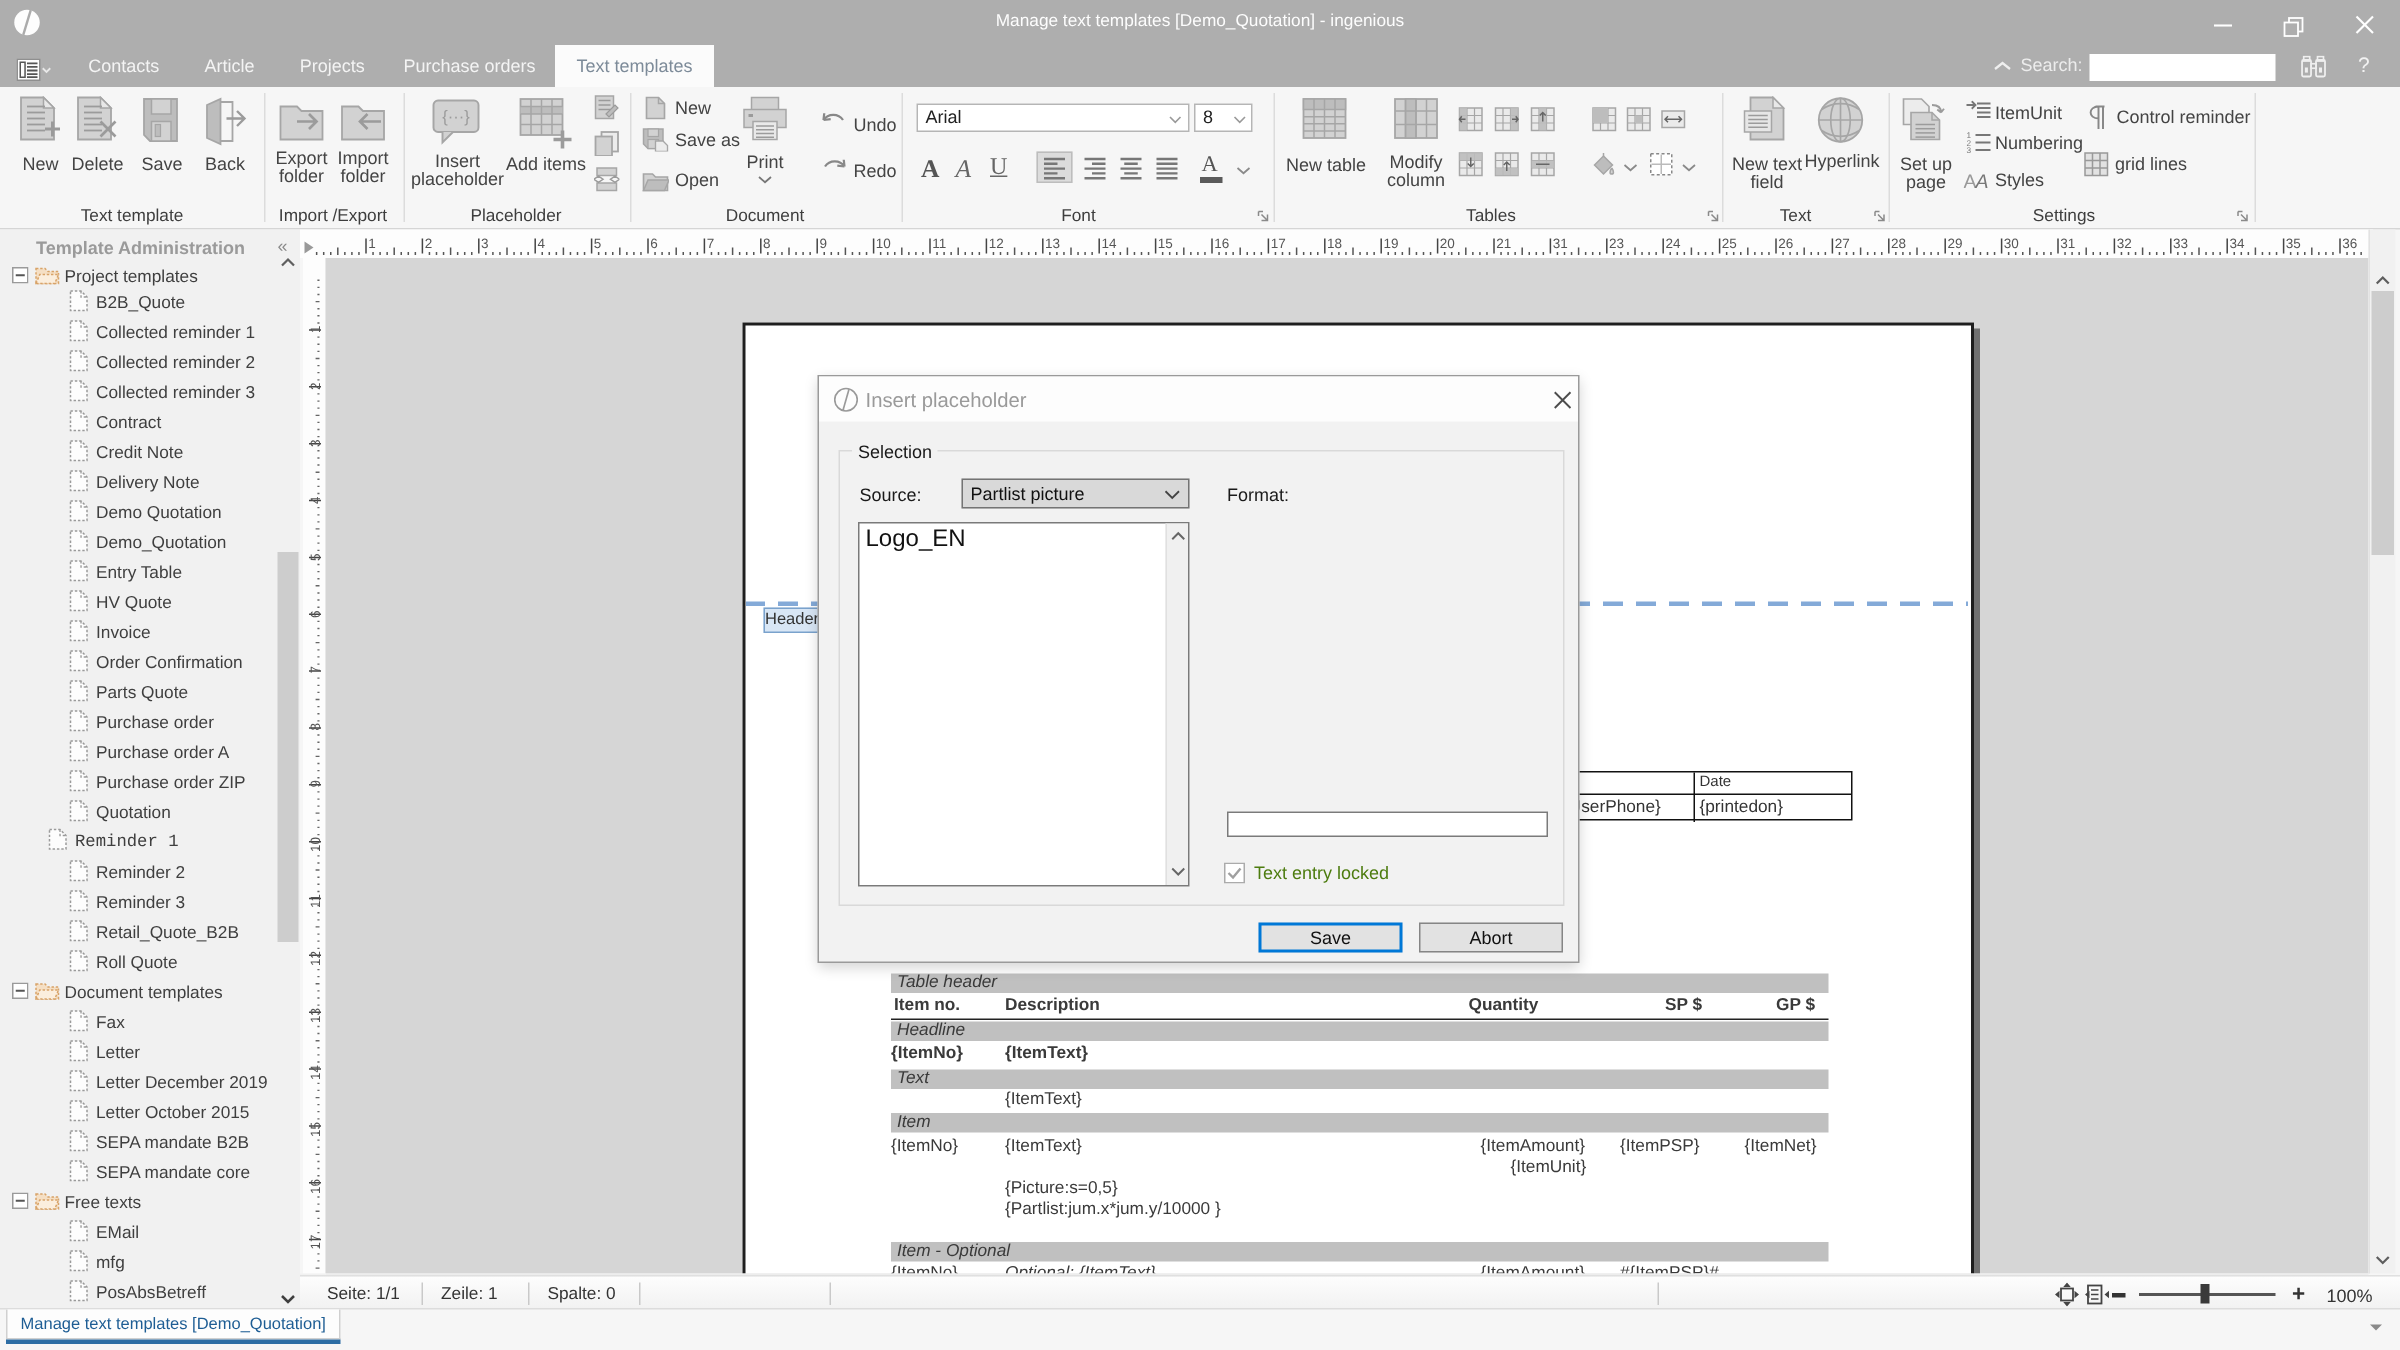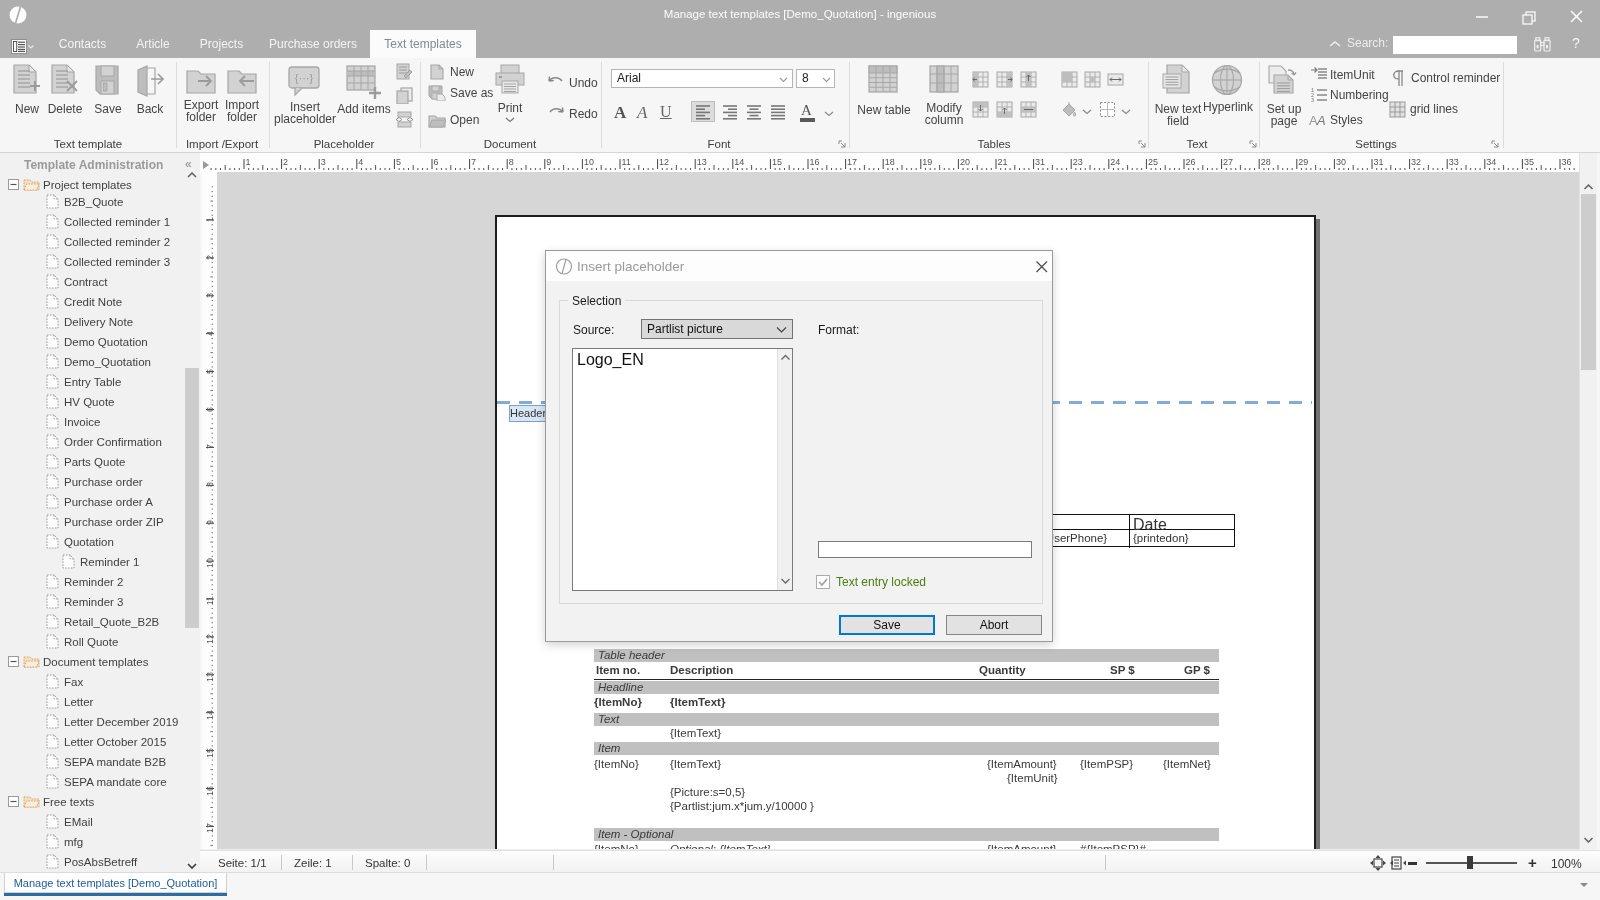--- a/index.html
+++ b/index.html
@@ -599,21 +599,21 @@
         <path d="M8 1 v4 h4" fill="none" stroke="#9a9a9a" stroke-width="0.9" stroke-dasharray="1.6 1.3"></path>
       </svg><span style="display:inline-block;width:5px;"></span>Purchase order A</div>
 <div class="trow" style="left:46px;top:359px;"><svg width="13" height="15" style="vertical-align:-3px;">
         <path d="M1 1 h7 l4 4 v9 h-11 z" fill="#fdfdfd" stroke="#9a9a9a" stroke-width="1" stroke-dasharray="1.6 1.3"></path>
         <path d="M8 1 v4 h4" fill="none" stroke="#9a9a9a" stroke-width="0.9" stroke-dasharray="1.6 1.3"></path>
       </svg><span style="display:inline-block;width:5px;"></span>Purchase order ZIP</div>
 <div class="trow" style="left:46px;top:379px;"><svg width="13" height="15" style="vertical-align:-3px;">
         <path d="M1 1 h7 l4 4 v9 h-11 z" fill="#fdfdfd" stroke="#9a9a9a" stroke-width="1" stroke-dasharray="1.6 1.3"></path>
         <path d="M8 1 v4 h4" fill="none" stroke="#9a9a9a" stroke-width="0.9" stroke-dasharray="1.6 1.3"></path>
       </svg><span style="display:inline-block;width:5px;"></span>Quotation</div>
-<div class="trow" style="left:62px;top:399px;"><svg width="13" height="15" style="vertical-align:-3px;">
+<div class="trow" style="left:32px;top:399px;font-family:Liberation Mono, monospace;"><svg width="13" height="15" style="vertical-align:-3px;">
         <path d="M1 1 h7 l4 4 v9 h-11 z" fill="#fdfdfd" stroke="#9a9a9a" stroke-width="1" stroke-dasharray="1.6 1.3"></path>
         <path d="M8 1 v4 h4" fill="none" stroke="#9a9a9a" stroke-width="0.9" stroke-dasharray="1.6 1.3"></path>
       </svg><span style="display:inline-block;width:5px;"></span>Reminder 1</div>
 <div class="trow" style="left:46px;top:419px;"><svg width="13" height="15" style="vertical-align:-3px;">
         <path d="M1 1 h7 l4 4 v9 h-11 z" fill="#fdfdfd" stroke="#9a9a9a" stroke-width="1" stroke-dasharray="1.6 1.3"></path>
         <path d="M8 1 v4 h4" fill="none" stroke="#9a9a9a" stroke-width="0.9" stroke-dasharray="1.6 1.3"></path>
       </svg><span style="display:inline-block;width:5px;"></span>Reminder 2</div>
 <div class="trow" style="left:46px;top:439px;"><svg width="13" height="15" style="vertical-align:-3px;">
         <path d="M1 1 h7 l4 4 v9 h-11 z" fill="#fdfdfd" stroke="#9a9a9a" stroke-width="1" stroke-dasharray="1.6 1.3"></path>
         <path d="M8 1 v4 h4" fill="none" stroke="#9a9a9a" stroke-width="0.9" stroke-dasharray="1.6 1.3"></path>
@@ -1181,21 +1181,21 @@
     <div class="rnum" style="left:3px;top:651.4px;transform:rotate(-90deg) translate(-100%,0);transform-origin:0 0;">17</div>
   </div>
 <div id="canvas" class="abs">
     <div id="page">
       <div style="position:absolute;left:0;top:184px;width:815px;height:3px;background:repeating-linear-gradient(90deg,#84aad8 0,#84aad8 13px,transparent 13px,transparent 22px);"></div>
       <div style="position:absolute;left:12px;top:188px;width:37px;height:17px;background:#d8e6f5;border:1px solid #7aa2cc;font-size:11px;color:#333;line-height:15px;text-align:center;">Header</div>
       <div style="position:absolute;left:358px;top:297px;width:380px;height:33px;border:1.5px solid #111;">
         <div style="position:absolute;left:0px;top:0;width:100%;height:15px;border-bottom:1.5px solid #111;"></div>
         <div style="position:absolute;left:103px;top:0;width:0;height:33px;border-left:1.5px solid #111;"></div>
         <div style="position:absolute;left:273px;top:0;width:0;height:33px;border-left:1.5px solid #111;"></div>
-        <div style="position:absolute;left:277px;top:1px;font-size:16px;color:#333;">Date</div>
+        <div style="position:absolute;left:277px;top:1px;font-size:10px;color:#333;">Date</div>
         <div style="position:absolute;left:277px;top:17px;font-size:11.5px;color:#333;">{printedon}</div>
         <div style="position:absolute;left:186px;top:17px;font-size:11.5px;color:#333;">{UserPhone}</div>
         <div style="position:absolute;left:110px;top:17px;font-size:11.5px;color:#333;">{UserFax}</div>
         <div style="position:absolute;left:4px;top:17px;font-size:11.5px;color:#333;">{UserName}</div>
       </div>
       <div class="band" style="left:97px;top:432px;">Table header</div>
       <div class="drow" style="left:99px;top:447px;"><b>Item no.</b></div>
       <div class="drow" style="left:173px;top:447px;"><b>Description</b></div>
       <div class="drow" style="left:482px;top:447px;"><b>Quantity</b></div>
       <div class="drow" style="left:613px;top:447px;"><b>SP $</b></div>

